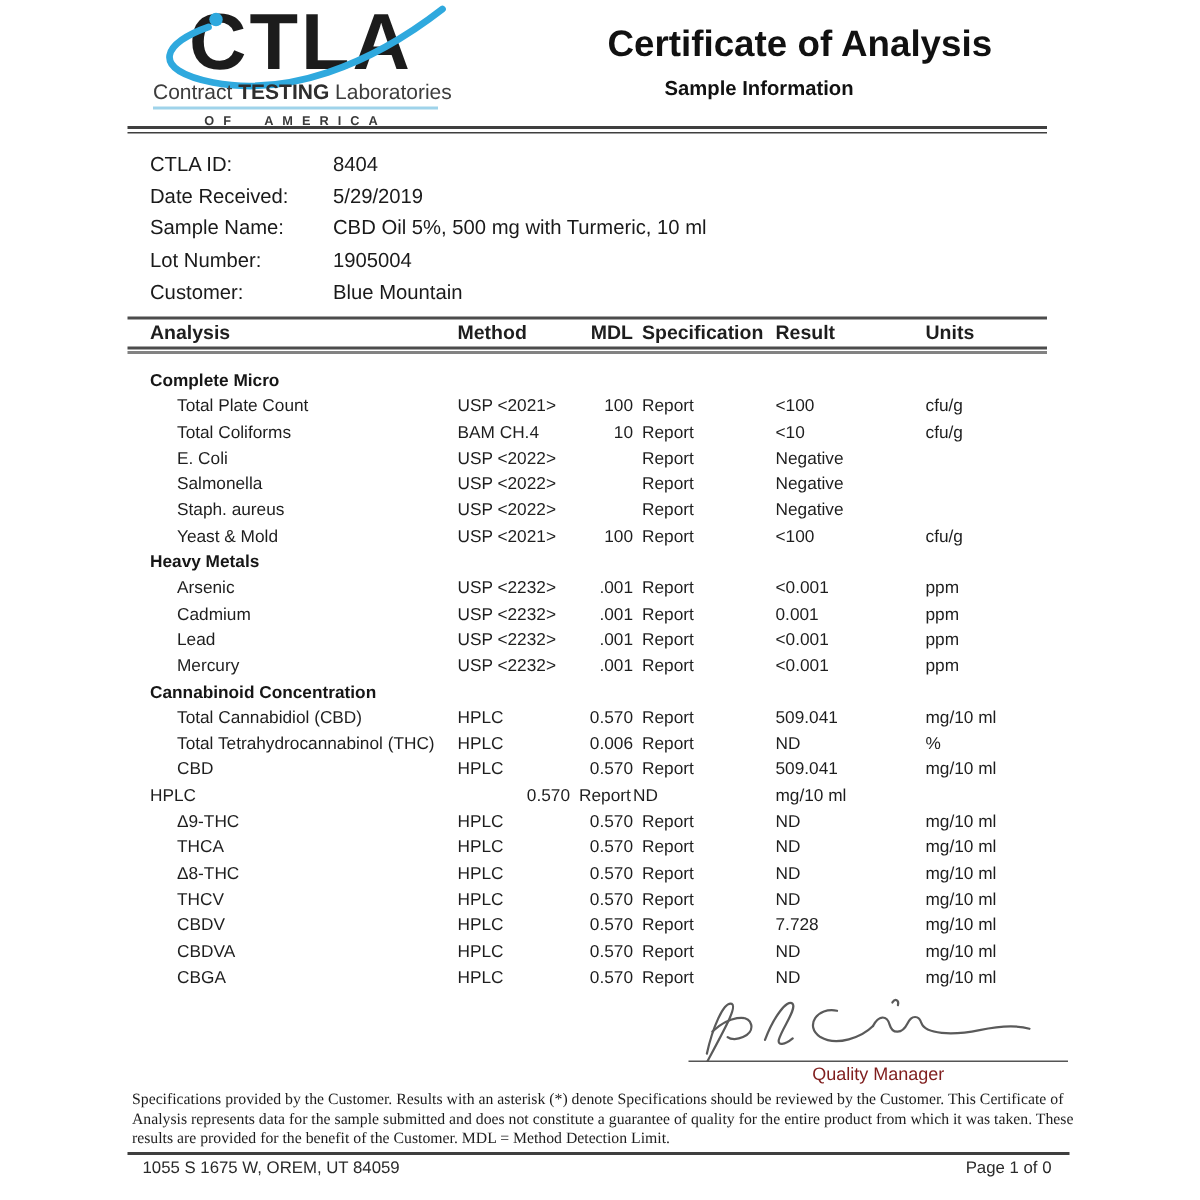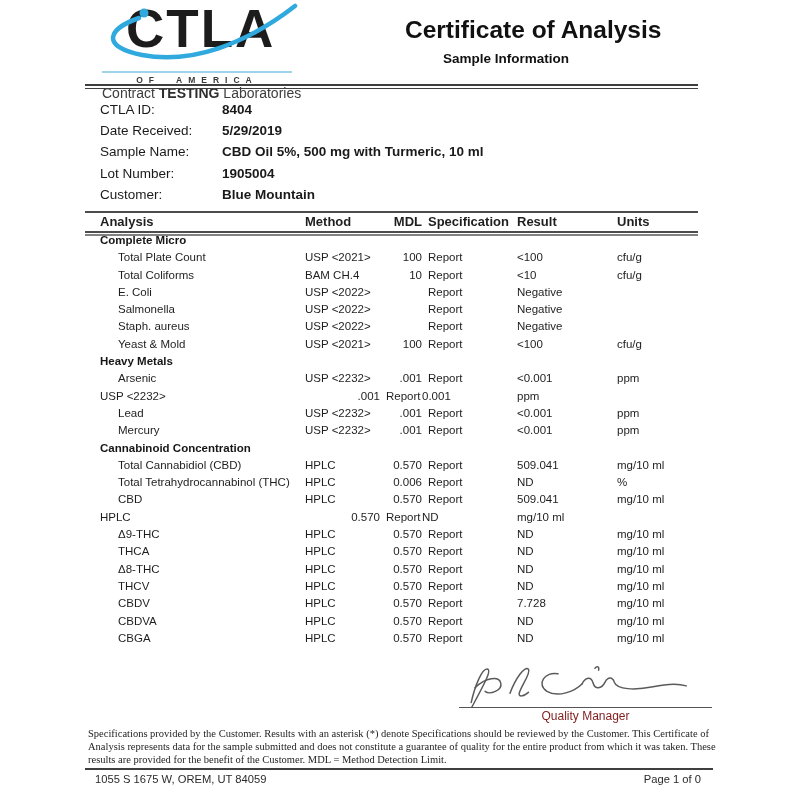--- a/index.html
+++ b/index.html
@@ -4,47 +4,47 @@
 <style>
   * { margin:0; padding:0; box-sizing:border-box; }
   html,body { background:#ffffff; }
   body { font-family:"Liberation Sans", sans-serif; color:#1f1f1f; }
   .page { position:relative; width:800px; height:800px; background:#ffffff; overflow:hidden; }
 
   
   .logo { position:absolute; left:96px; top:2px; width:202px; height:88px; }
   .logo-word { position:absolute; left:30px; top:-4px; font-size:53px; font-weight:bold; letter-spacing:2px; color:#1c1c1c; }
   .logo-swoosh { position:absolute; left:0; top:0; width:202px; height:88px; }
-  .logo-sub { position:absolute; left:6px; top:51px; width:190px; font-size:14px; color:#3d3d3d; white-space:nowrap; text-align:left;margin-top:32px; }
+  .logo-sub { position:absolute; left:6px; top:51px; width:190px; font-size:14px; color:#3d3d3d; white-space:nowrap; text-align:left; }
   .logo-sub b { color:#2e2e2e; }
   .logo-rule { position:absolute; left:6px; top:69px; width:190px; height:2px; background:#9fd3ea; }
   .logo-country { position:absolute; left:6px; top:73px; width:190px; text-align:center; font-size:8.5px; font-weight:bold; letter-spacing:6px; word-spacing:8px; color:#3a3a3a; }
 
   
   .title-block { position:absolute; left:405px; top:16px; }
   .page-title { font-size:24.5px; font-weight:bold; color:#111; }
   .page-subtitle { margin-top:7px; font-size:13.5px; font-weight:bold; color:#111;margin-left:38px; }
 
   
   .rule-double-header { position:absolute; left:85px; top:84px; width:613px; height:5px; border-top:2px solid #3f3f3f; border-bottom:1.5px solid #3f3f3f; }
   .rule-table-top { position:absolute; left:85px; top:211px; width:613px; border-top:2px solid #4c4c4c; }
   .rule-table-mid { position:absolute; left:85px; top:231px; width:613px; height:5px; border-top:2px solid #4c4c4c; border-bottom:2px solid #828282; }
   .rule-footer { position:absolute; left:85px; top:768px; width:628px; border-top:2px solid #3f3f3f; }
 
   
   .sample-info { position:absolute; left:100px; top:99px; width:500px; }
   .si-row { display:flex; height:21.2px; align-items:center; font-size:13.5px; color:#1a1a1a; }
   .si-label { width:122px; }
-  .si-value { flex:1; white-space:nowrap;font-weight:bold; }
+  .si-value { flex:1; white-space:nowrap; }
 
   
   .trow { display:grid; grid-template-columns:205px 75px 42px 95px 100px 1fr; padding:0 25px 0 15px; height:17.3px; line-height:17.3px; font-size:11.5px; color:#1e1e1e; }
   .trow span { white-space:nowrap; overflow:visible; }
   .table-header { position:absolute; left:85px; top:213px; width:613px; font-weight:bold; font-size:13px; height:18px; line-height:18px; }
-  .table-body { position:absolute; left:85px; top:232px; width:613px; }
+  .table-body { position:absolute; left:85px; top:246px; width:613px; }
   .c-mdl { text-align:right; }
   .c-spec { padding-left:6px; }
   .c-units { text-align:left; }
   .c-analysis.item { padding-left:18px; }
   .section-title { font-weight:bold; color:#161616; }
 
   
   .signature-block { position:absolute; left:425px; top:660px; width:290px; height:70px; }
   .signature-scrawl { position:absolute; left:0; top:0; width:290px; height:48px; }
   .sig-line { position:absolute; left:34px; top:47px; width:253px; border-top:1px solid #555; }
@@ -167,20 +167,21 @@
       </div>
       <div class="trow">
         <span class="c-analysis item">Arsenic</span>
         <span class="c-method">USP &lt;2232&gt;</span>
         <span class="c-mdl">.001</span>
         <span class="c-spec">Report</span>
         <span class="c-result">&lt;0.001</span>
         <span class="c-units">ppm</span>
       </div>
       <div class="trow">
+        <span class="c-analysis item">Cadmium</span>
         <span class="c-method">USP &lt;2232&gt;</span>
         <span class="c-mdl">.001</span>
         <span class="c-spec">Report</span>
         <span class="c-result">0.001</span>
         <span class="c-units">ppm</span>
       </div>
       <div class="trow">
         <span class="c-analysis item">Lead</span>
         <span class="c-method">USP &lt;2232&gt;</span>
         <span class="c-mdl">.001</span>

